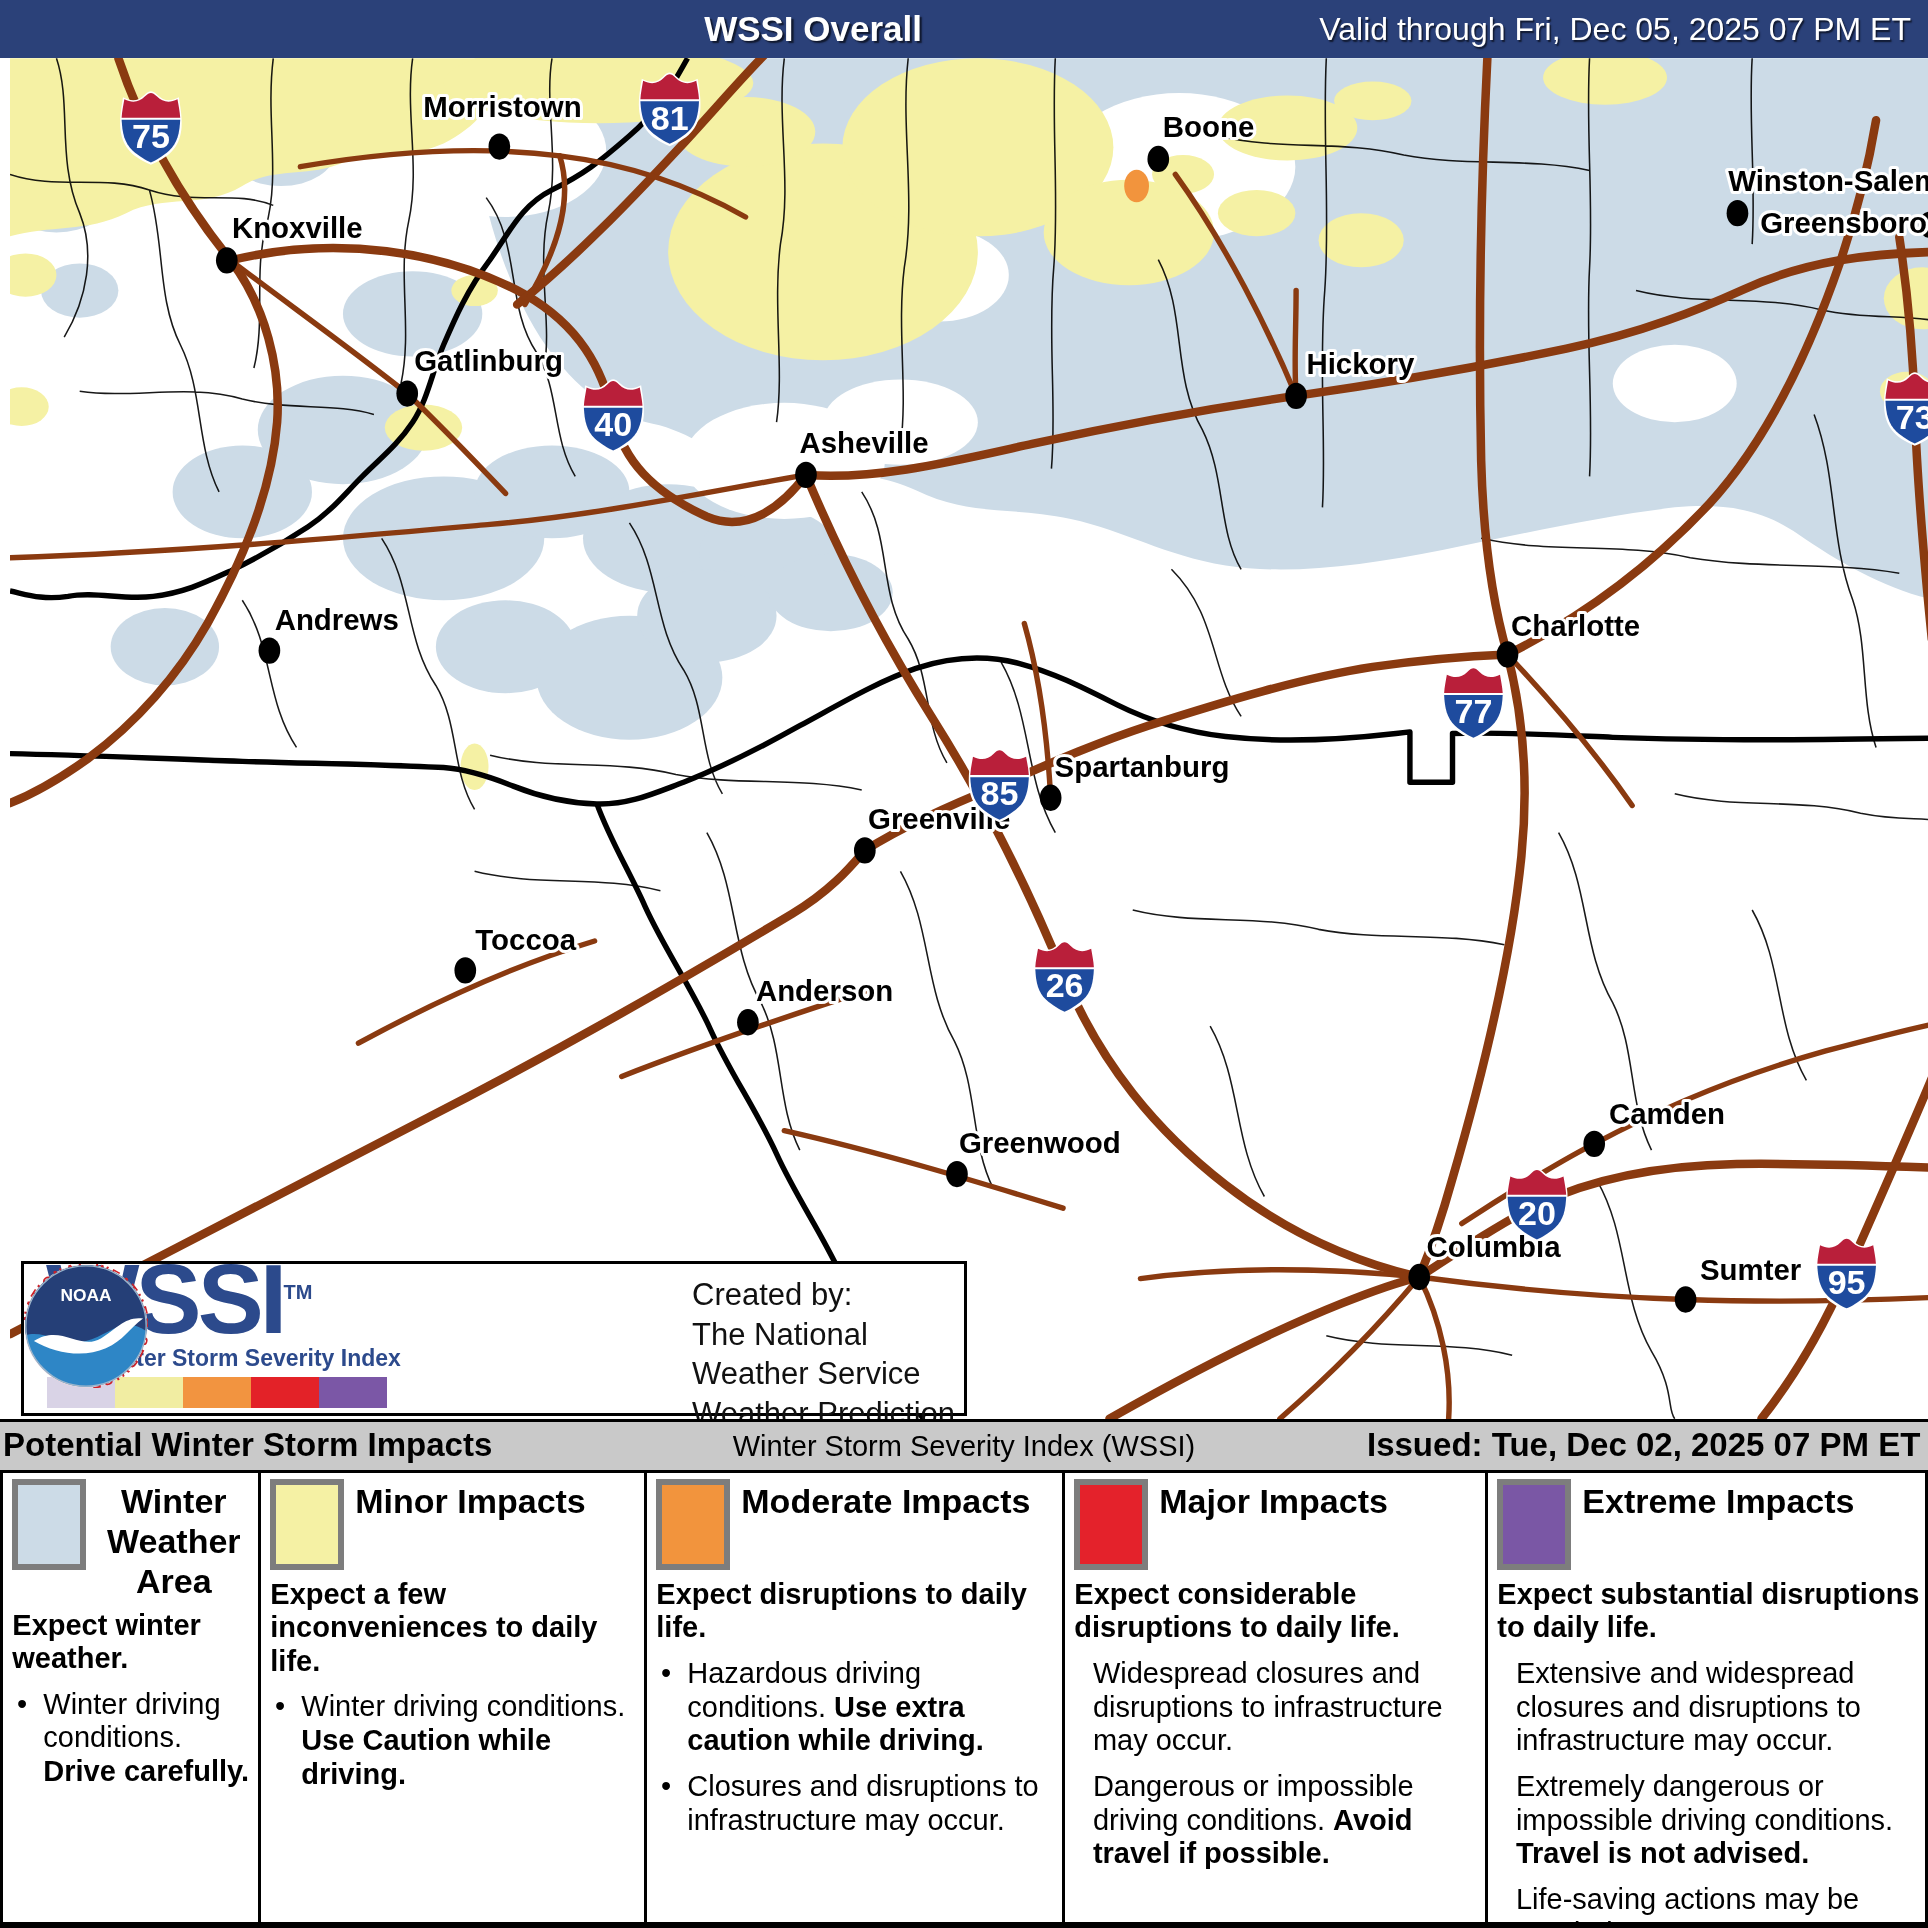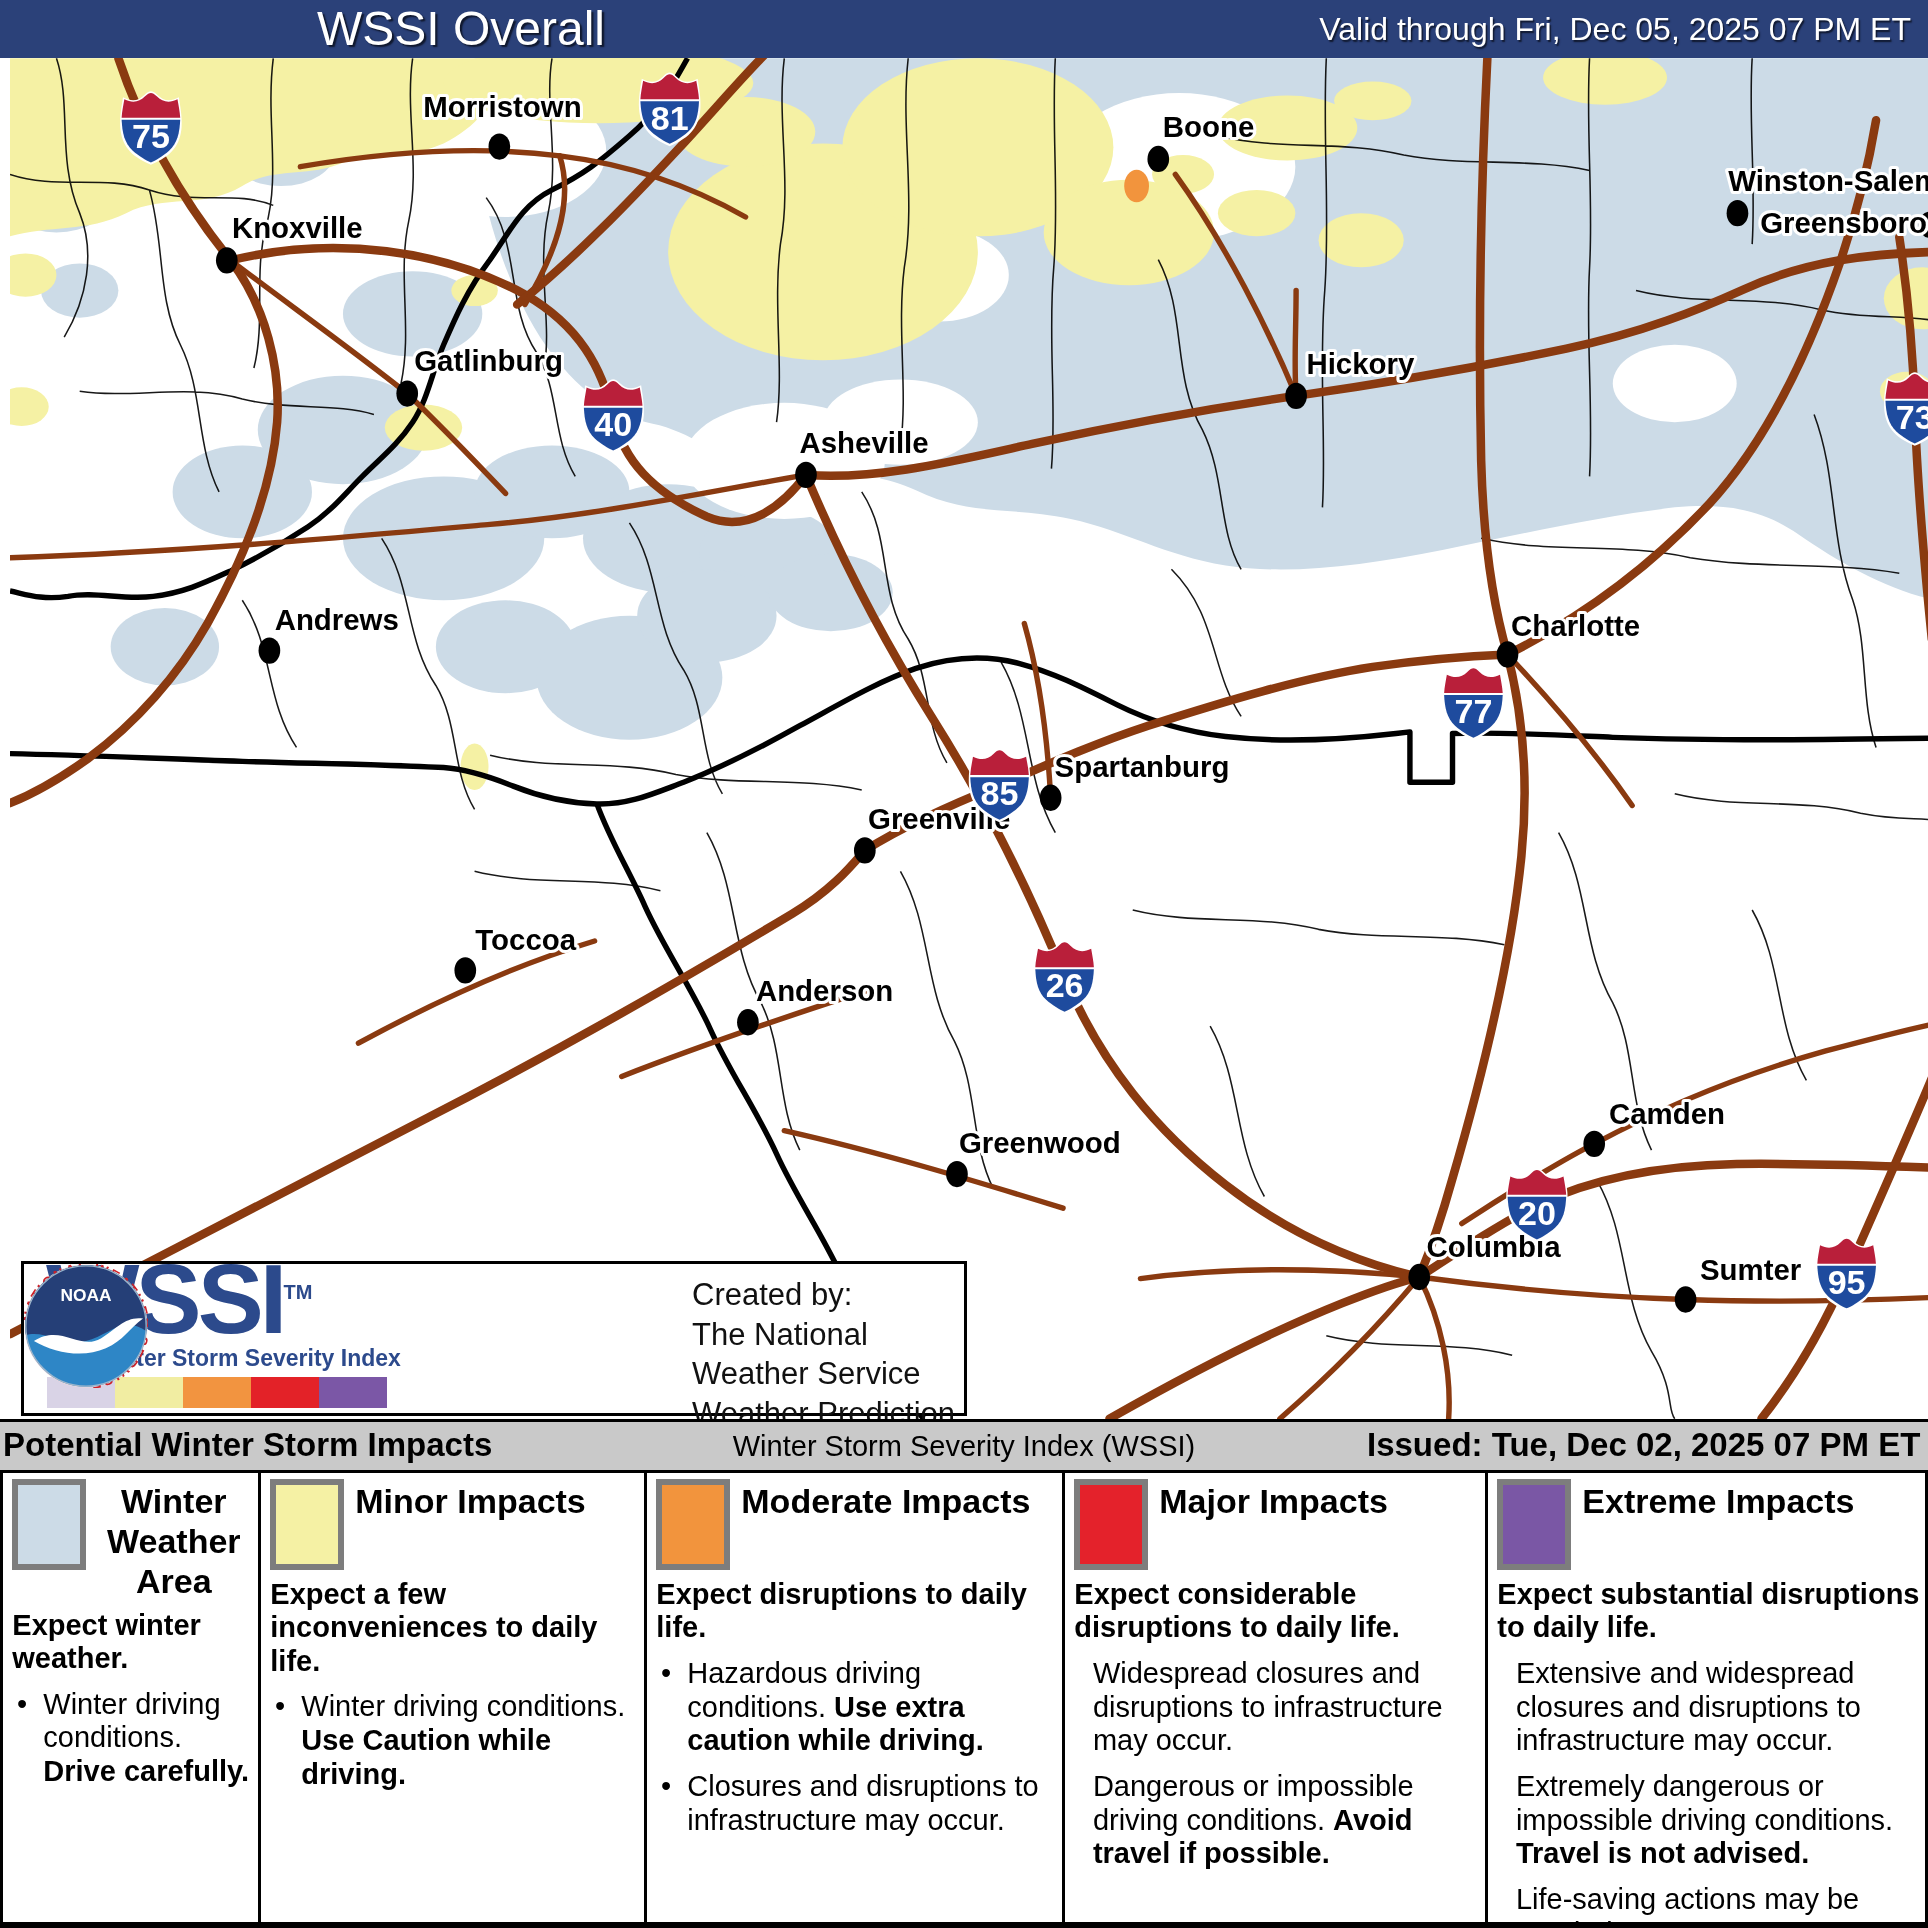--- a/index.html
+++ b/index.html
@@ -1,21 +1,21 @@
 <!DOCTYPE html>
 <html style="font-size:12.4px"><head>
 <meta charset="utf-8">
 <style>
   html,body{margin:0;padding:0;background:#fff;}
   .page{position:relative;width:1928px;height:1928px;overflow:hidden;background:#fff;
         font-family:"Liberation Sans",sans-serif;}
   
   .hdr{position:absolute;left:0;top:0;width:1928px;height:58px;background:#2b4179;}
   .hdr-title{position:absolute;left:0;top:0;width:922px;height:58px;line-height:58px;
-     text-align:center;color:#fff;font-size:48px;font-weight:normal;
+     text-align:right;color:#fff;font-size:35px;font-weight:bold;
      text-shadow:2.3px 2.3px 1.5px #10182e;}
   .hdr-valid{position:absolute;right:17px;top:0;height:58px;line-height:58px;
      color:#fff;font-size:32px;font-weight:normal;text-shadow:1.5px 1.5px 1.5px #10182e;}
   
   .map{position:absolute;left:10px;top:58px;width:1928px;height:1062px;background:#fff;border-radius:15px;}
   .map svg{position:absolute;left:0;top:0;}
   .city-label{font-family:"Liberation Sans",sans-serif;font-weight:bold;font-size:38px;
      fill:#000;stroke:#fff;stroke-width:8px;paint-order:stroke;stroke-linejoin:round;}
   .shield-num{font-family:"Liberation Sans",sans-serif;font-weight:bold;font-size:44px;
      fill:#fff;text-anchor:middle;}

